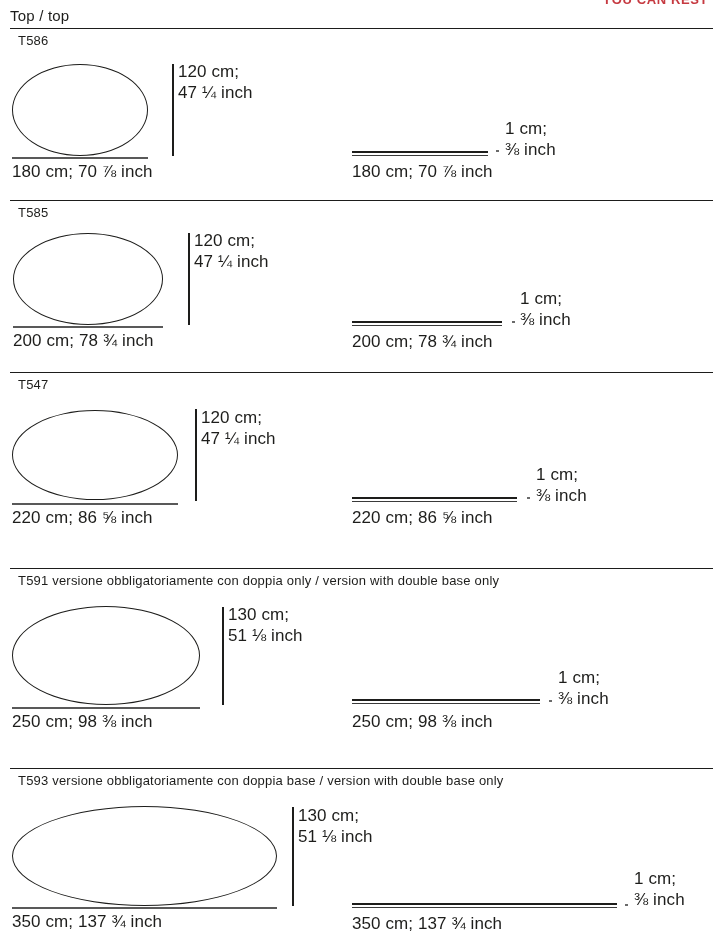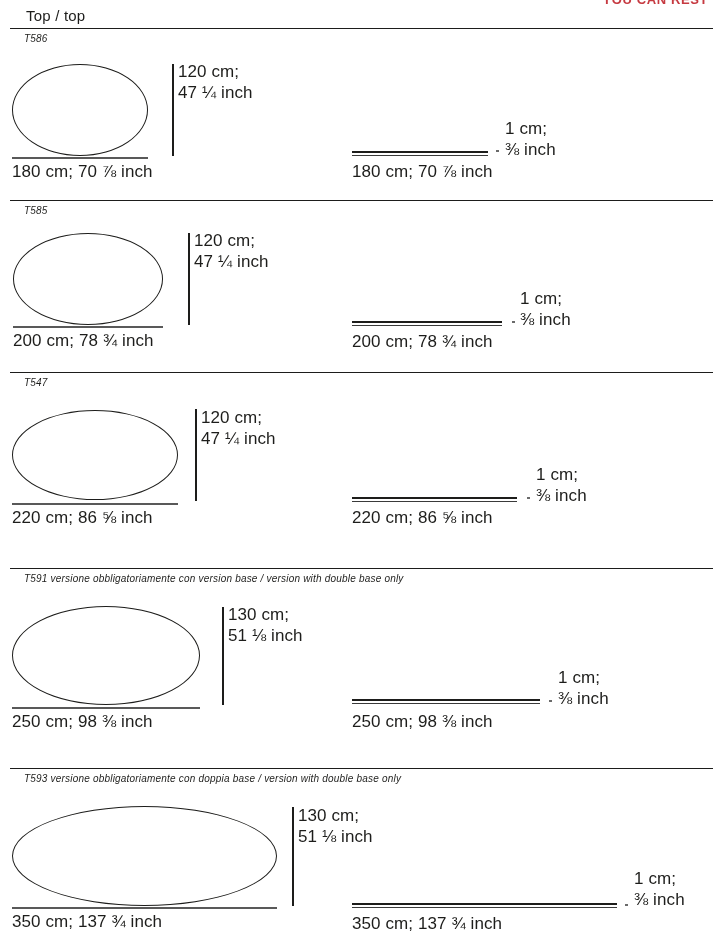--- a/index.html
+++ b/index.html
@@ -1,26 +1,26 @@
 <!DOCTYPE html>
 <html><head>
 <meta charset="utf-8">
 <style>
   * { margin:0; padding:0; box-sizing:border-box; }
   html,body { background:#ffffff; }
   body { font-family:"Liberation Sans","DejaVu Sans",sans-serif; color:#1d1d1b; }
   .page { position:relative; width:713px; height:937px; background:#fff; overflow:hidden; }
 
-  .page-title { position:absolute; left:10px; top:7px; font-size:15px; letter-spacing:.2px;margin-left:16px; }
+  .page-title { position:absolute; left:10px; top:7px; font-size:15px; letter-spacing:.2px; }
   .brand { position:absolute; top:0; right:5px; height:8px; overflow:hidden; }
   .brand span { display:block; margin-top:-8px; font-size:13px; font-weight:700;
                 color:#c63a41; letter-spacing:.6px; white-space:nowrap; }
 
   .rule { position:absolute; left:10px; width:703px; height:1px; background:#1d1d1b; }
-  .sec-title { position:absolute; left:24px; font-size:10px; letter-spacing:.2px; white-space:nowrap;font-style:italic; }
+  .sec-title { position:absolute; left:18px; font-size:13px; letter-spacing:.2px; white-space:nowrap; }
 
   .ellipse { position:absolute; border:1.5px solid #1d1d1b; border-radius:50%; background:#fff; }
   .vline { position:absolute; width:1.5px; background:#1d1d1b; }
   .hline { position:absolute; height:1.5px; background:#595959; }
   .dbl { position:absolute; height:5px; border-top:2px solid #1d1d1b; border-bottom:1.5px solid #3a3a3a; }
   .tick { position:absolute; width:3px; height:2px; background:#6a6a6a; }
 
   .dim { position:absolute; font-size:17px; line-height:21px; white-space:nowrap; letter-spacing:.1px; }
   .dim span { display:block; }
 </style>
@@ -92,21 +92,21 @@
     <div class="tick" style="left:527px; top:497px"></div>
     <div class="dim" style="left:536px; top:464px">
       <span>1 cm;</span>
       <span>⅜ inch</span>
     </div>
     <div class="dim" style="left:352px; top:507px">220 cm; 86 ⅝ inch</div>
   </div>
 
   <div>
     <div class="rule" style="top:568px"></div>
-    <div class="sec-title" style="top:573px">T591 versione obbligatoriamente con version base / version with double base only</div>
+    <div class="sec-title" style="top:573px">T591 versione obbligatoriamente con doppia only / version with double base only</div>
     <div class="ellipse" style="left:12px; top:606px; width:188px; height:99px"></div>
     <div class="vline" style="left:222px; top:607px; height:98px"></div>
     <div class="dim" style="left:228px; top:604px">
       <span>130 cm;</span>
       <span>51 ⅛ inch</span>
     </div>
     <div class="hline" style="left:12px; top:707px; width:188px"></div>
     <div class="dim" style="left:12px; top:711px">250 cm; 98 ⅜ inch</div>
 
     <div class="dbl" style="left:352px; top:699px; width:188px"></div>

